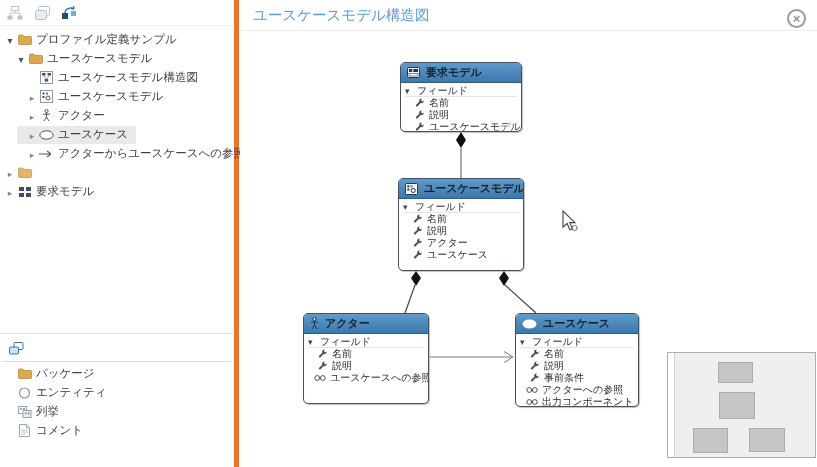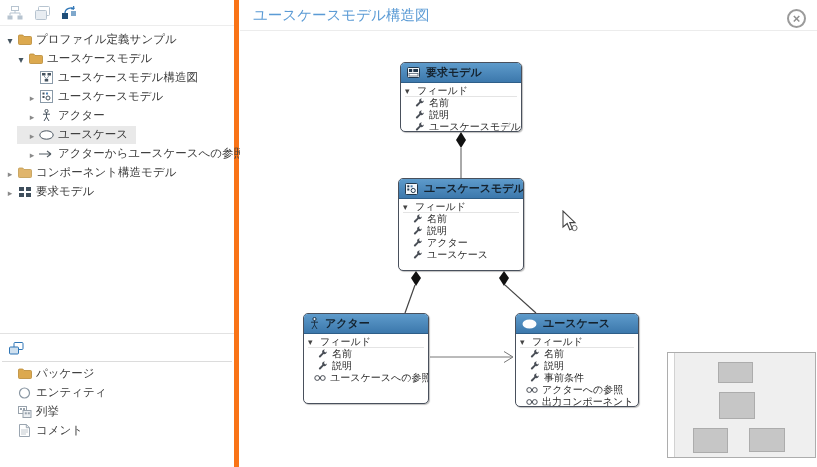--- a/index.html
+++ b/index.html
@@ -191,21 +191,20 @@
       </div>
 
       <div class="trow" style="--ind:0">
         <span class="rowbox">
           <span class="tw exp-closed"></span>
           <span class="ticon">
             <svg width="14" height="11" viewBox="0 0 14 11">
                 <path d="M0.5 2 a1 1 0 0 1 1-1 h3.3 l1.2 1.5 h6.5 a1 1 0 0 1 1 1 v6 a1 1 0 0 1 -1 1 h-11 a1 1 0 0 1 -1-1 Z" fill="#E0B56C" stroke="#C09A50" stroke-width="0.8"></path>
               </svg>
           </span>
-          <span class="tlabel">コンポーネント構造モデル</span>
         </span>
       </div>
 
       <div class="trow" style="--ind:0">
         <span class="rowbox">
           <span class="tw exp-closed"></span>
           <span class="ticon">
             <svg width="12" height="10" viewBox="0 0 12 10">
                 <rect x="0" y="0" width="5" height="4" fill="#3E4E5C"></rect>
                 <rect x="7" y="0" width="5" height="4" fill="#3E4E5C"></rect>

